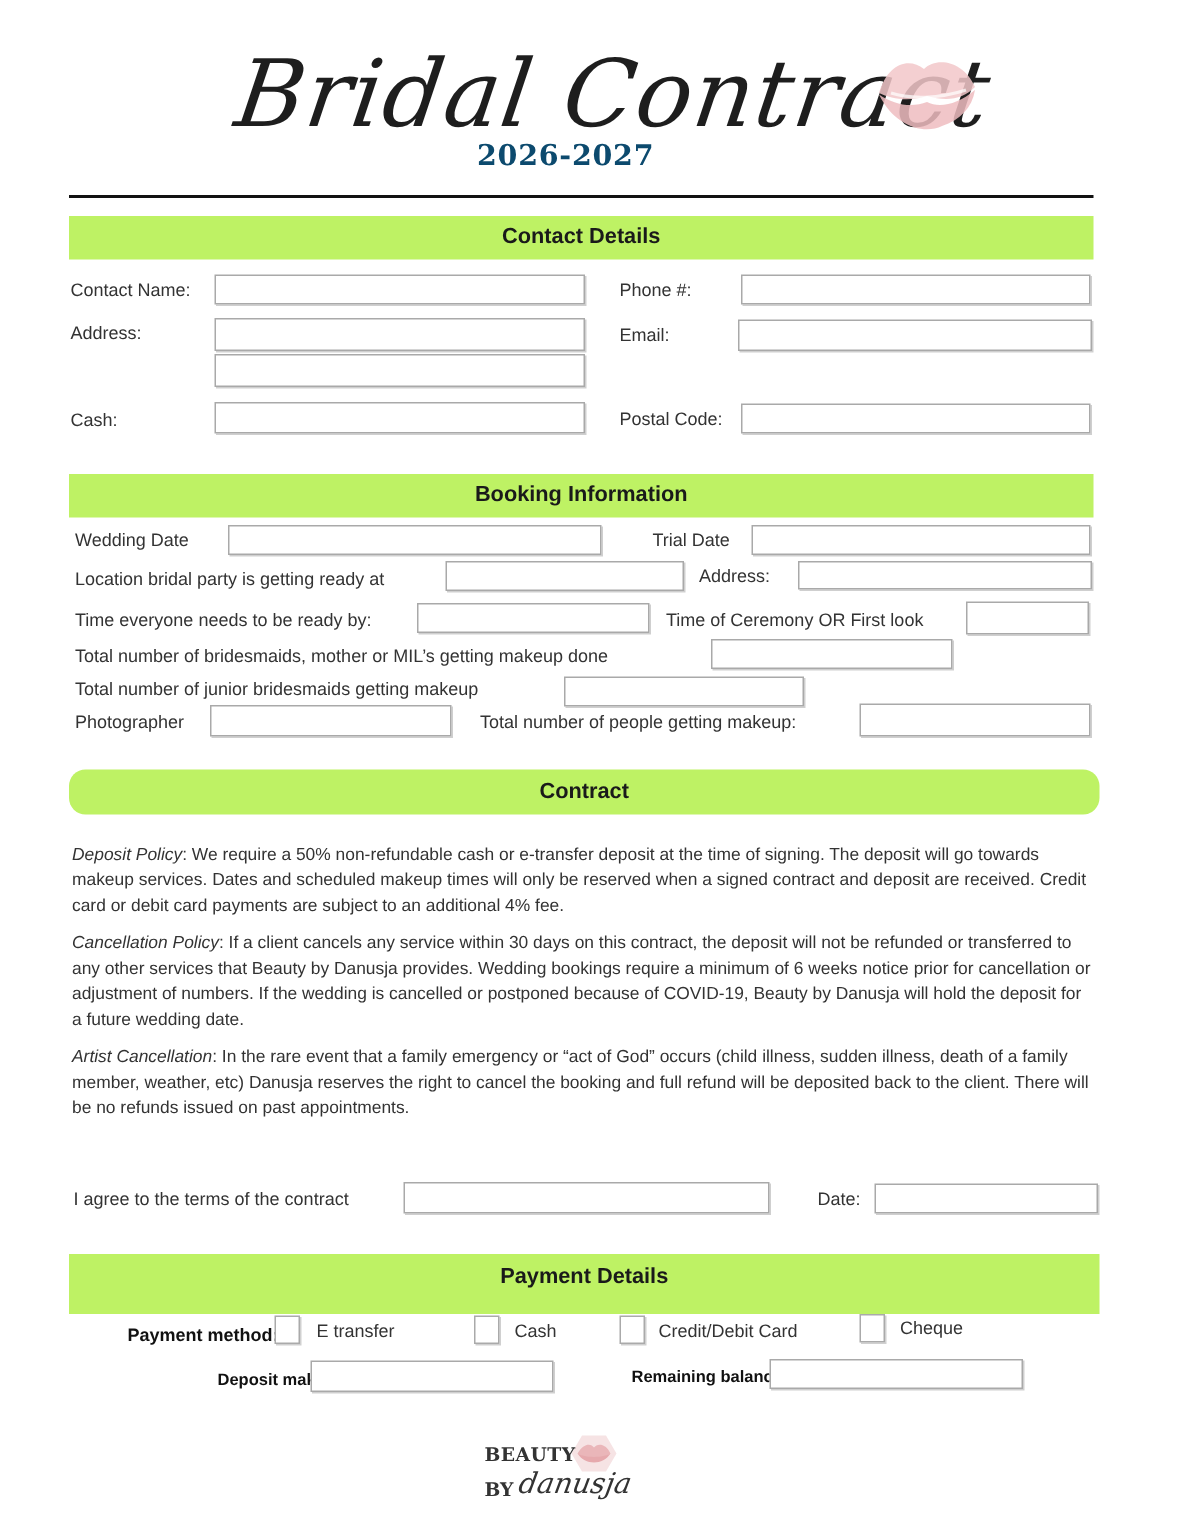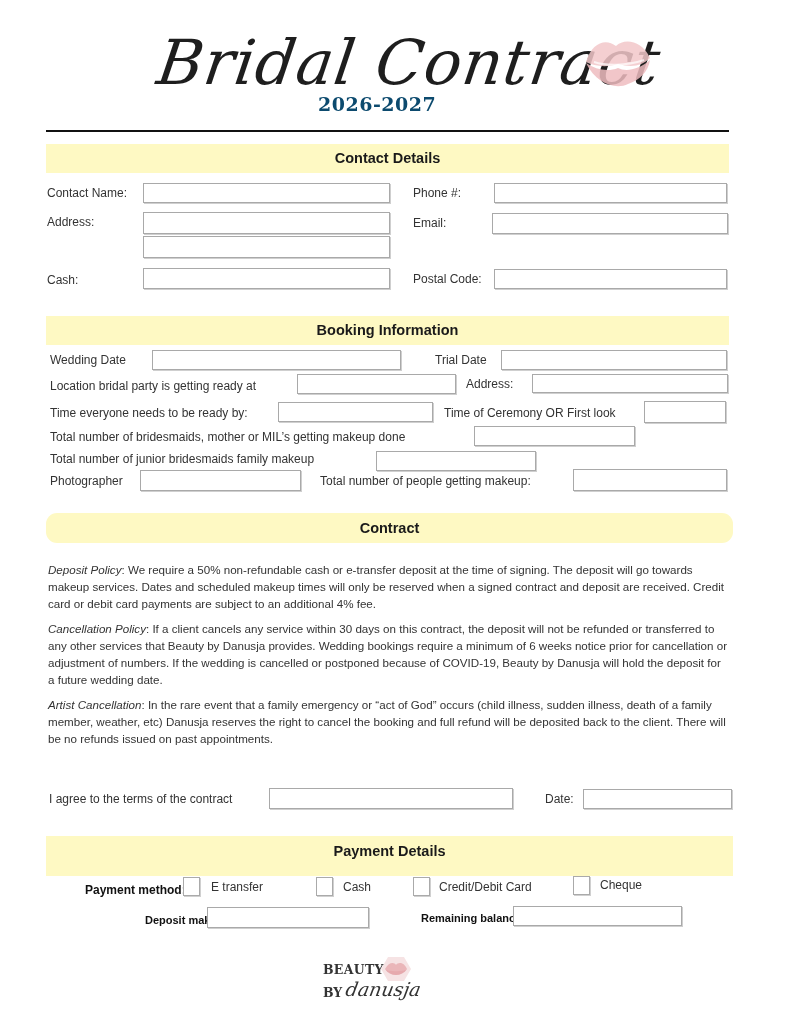--- a/index.html
+++ b/index.html
@@ -14,21 +14,21 @@
     }
     .year {
       position: absolute; left: 318px; top: 93px; width: 130px; height: 24px;
       font-family: "DejaVu Serif", serif; font-weight: bold; font-size: 19px; color: #0c4a6e;
       letter-spacing: 0.5px;
     }
     .lips { position: absolute; left: 582px; top: 32px; width: 72px; height: 60px; }
     .top-rule { position: absolute; left: 46px; top: 130px; width: 683px; height: 2px; background: #111; }
 
     .section-bar {
-      position: absolute; background: #fef9c3; text-align: center;
+      position: absolute; background: #bef264; text-align: center;
       font-weight: bold; font-size: 14.5px; color: #1a1a1a;
     }
 
     .lbl { position: absolute; font-size: 12px; color: #333; white-space: nowrap; }
     .lbl-bold { position: absolute; font-size: 12px; color: #111; font-weight: bold; white-space: nowrap; margin-left: 36px; }
     .field {
       position: absolute; border: 1px solid #a9a9a9; background: #fff;
       box-shadow: 1px 1px 0 #cfcfcf; outline: none; padding: 2px 4px;
       font-family: "Liberation Sans", sans-serif; font-size: 12px;
     }
@@ -105,21 +105,21 @@
 
 <div class="lbl" style="left:50px; top:406px;">Time everyone needs to be ready by:</div>
 <input class="field" style="left: 278px; top: 402px; width: 155px; height: 20px;">
 
 <div class="lbl" style="left:444px; top:406px;">Time of Ceremony OR First look</div>
 <input class="field" style="left: 644px; top: 401px; width: 82px; height: 22px;">
 
 <div class="lbl" style="left:50px; top:430px;">Total number of bridesmaids, mother or MIL’s getting makeup done</div>
 <input class="field" style="left: 474px; top: 426px; width: 161px; height: 20px;">
 
-<div class="lbl" style="left:50px; top:452px;">Total number of junior bridesmaids family makeup</div>
+<div class="lbl" style="left:50px; top:452px;">Total number of junior bridesmaids getting makeup</div>
 <input class="field" style="left: 376px; top: 451px; width: 160px; height: 20px;">
 
 <div class="lbl" style="left:50px; top:474px;">Photographer</div>
 <input class="field" style="left: 140px; top: 470px; width: 161px; height: 21px;">
 
 <div class="lbl" style="left:320px; top:474px;">Total number of people getting makeup:</div>
 <input class="field" style="left: 573px; top: 469px; width: 154px; height: 22px;">
 
 <div class="section-bar" style="left:46px; top:513px; width:687px; height:30px; line-height:30px;border-radius:11px;">Contract</div>
 

